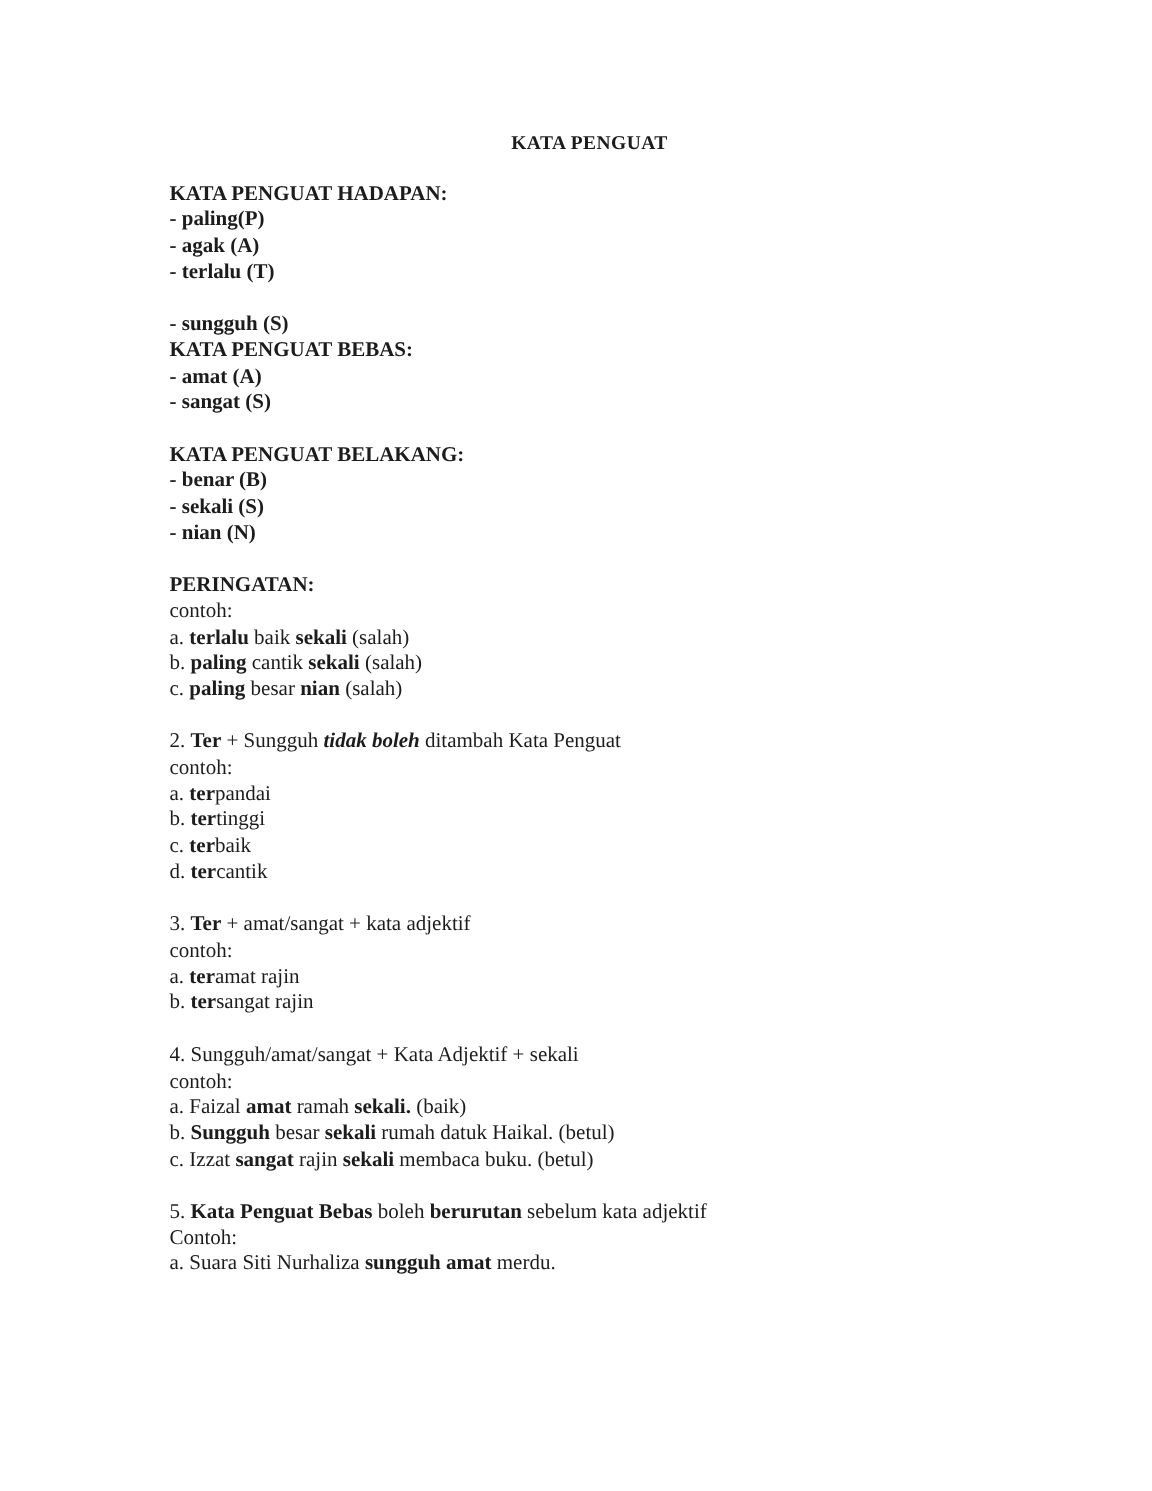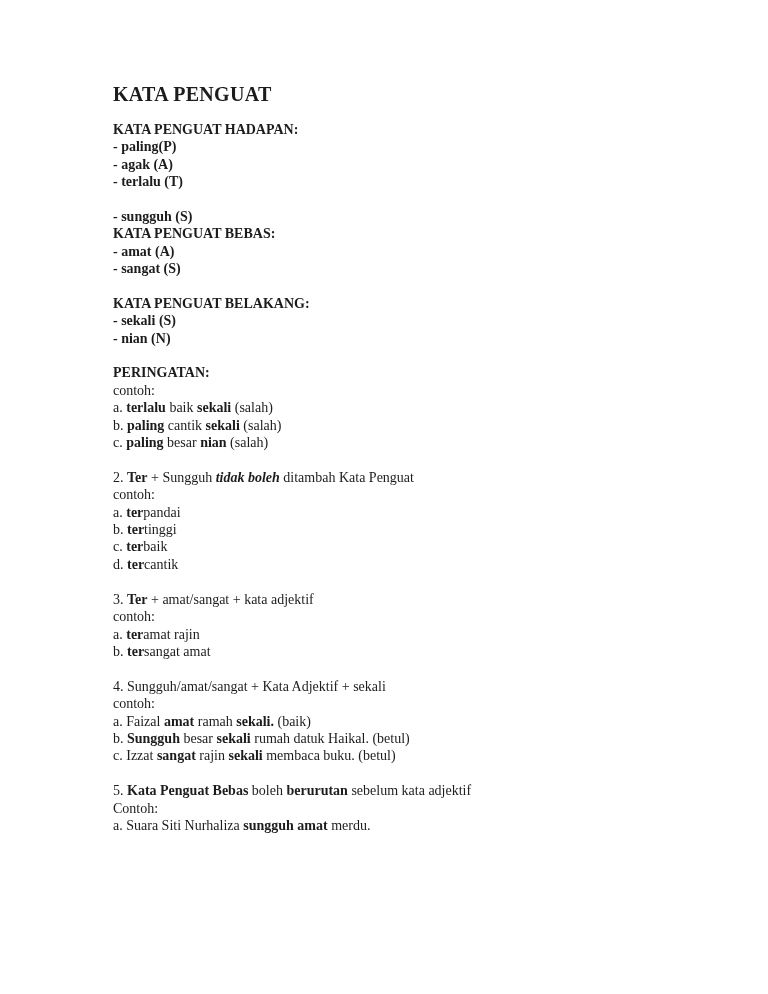--- a/index.html
+++ b/index.html
@@ -24,23 +24,24 @@
     font-size: 14px;
     line-height: 17.4px;
     -webkit-font-smoothing: antialiased;
   }
   .section { margin: 0 0 17.4px 0; }
   .section:last-child { margin-bottom: 12px; }
   .line { white-space: pre-wrap; }
   .b  { font-weight: bold; }
   .bi { font-weight: bold; font-style: italic; margin-top: 12px; }
   .doc-title .line {
-    font-size: 20px;
+    font-size: 13px;
     font-weight: bold;
     letter-spacing: 0.3px;
+    text-align: center;
   }
 </style>
 </head>
 <body>
 
 <div class="page">
   <div class="doc" id="doc">
       <div class="section doc-title">
         <div class="line"><span class="b">KATA PENGUAT</span></div>
       </div>
@@ -51,20 +52,21 @@
         <div class="line"><span class="b">- terlalu (T)</span></div>
       </div>
       <div class="section">
         <div class="line"><span class="b">- sungguh (S)</span></div>
         <div class="line"><span class="b">KATA PENGUAT BEBAS:</span></div>
         <div class="line"><span class="b">- amat (A)</span></div>
         <div class="line"><span class="b">- sangat (S)</span></div>
       </div>
       <div class="section">
         <div class="line"><span class="b">KATA PENGUAT BELAKANG:</span></div>
+        <div class="line"><span class="b">- benar (B)</span></div>
         <div class="line"><span class="b">- sekali (S)</span></div>
         <div class="line"><span class="b">- nian (N)</span></div>
       </div>
       <div class="section">
         <div class="line"><span class="b">PERINGATAN:</span></div>
         <div class="line"><span>contoh:</span></div>
         <div class="line"><span>a. </span><span class="b">terlalu</span><span> baik </span><span class="b">sekali</span><span> (salah)</span></div>
         <div class="line"><span>b. </span><span class="b">paling</span><span> cantik </span><span class="b">sekali</span><span> (salah)</span></div>
         <div class="line"><span>c. </span><span class="b">paling</span><span> besar </span><span class="b">nian</span><span> (salah)</span></div>
       </div>
@@ -73,21 +75,21 @@
         <div class="line"><span>contoh:</span></div>
         <div class="line"><span>a. </span><span class="b">ter</span><span>pandai</span></div>
         <div class="line"><span>b. </span><span class="b">ter</span><span>tinggi</span></div>
         <div class="line"><span>c. </span><span class="b">ter</span><span>baik</span></div>
         <div class="line"><span>d. </span><span class="b">ter</span><span>cantik</span></div>
       </div>
       <div class="section">
         <div class="line"><span>3. </span><span class="b">Ter</span><span> + amat/sangat + kata adjektif</span></div>
         <div class="line"><span>contoh:</span></div>
         <div class="line"><span>a. </span><span class="b">ter</span><span>amat rajin</span></div>
-        <div class="line"><span>b. </span><span class="b">ter</span><span>sangat amat</span></div>
+        <div class="line"><span>b. </span><span class="b">ter</span><span>sangat rajin</span></div>
       </div>
       <div class="section">
         <div class="line"><span>4. Sungguh/amat/sangat + Kata Adjektif + sekali</span></div>
         <div class="line"><span>contoh:</span></div>
         <div class="line"><span>a. Faizal </span><span class="b">amat</span><span> ramah </span><span class="b">sekali.</span><span> (baik)</span></div>
         <div class="line"><span>b. </span><span class="b">Sungguh</span><span> besar </span><span class="b">sekali</span><span> rumah datuk Haikal. (betul)</span></div>
         <div class="line"><span>c. Izzat </span><span class="b">sangat</span><span> rajin </span><span class="b">sekali</span><span> membaca buku. (betul)</span></div>
       </div>
       <div class="section">
         <div class="line"><span>5. </span><span class="b">Kata Penguat Bebas</span><span> boleh </span><span class="b">berurutan</span><span> sebelum kata adjektif</span></div>

